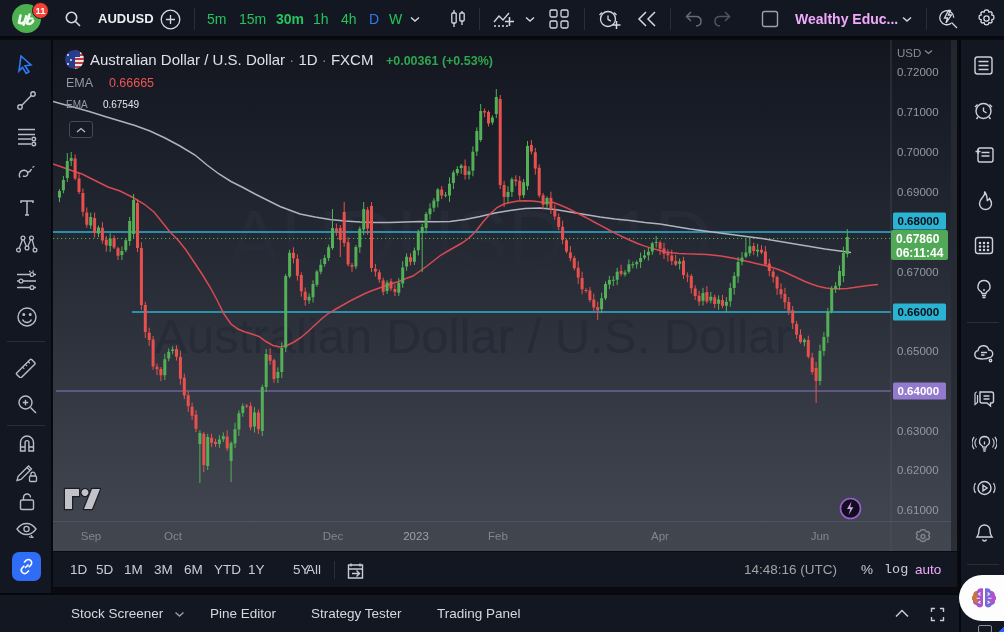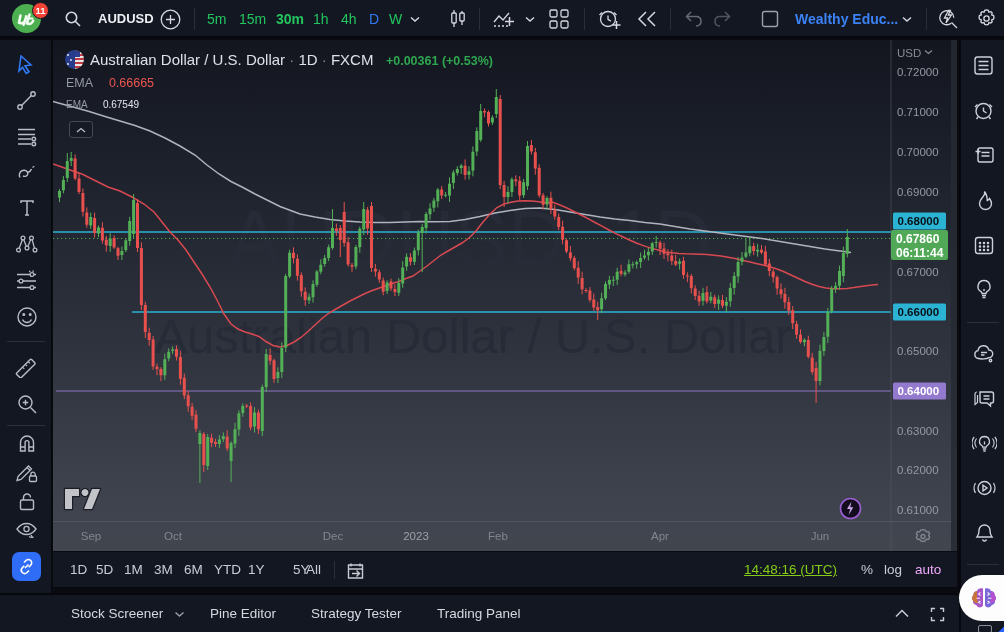--- a/index.html
+++ b/index.html
@@ -190,21 +190,21 @@
         <path d="M3 5.5h9c3 0 5 2 5 4.8 0 2.8-2 4.7-5 4.7"></path>
       </svg>
     <svg class="abs" style="left:712px;top:11px" width="20" height="16" viewBox="0 0 20 16" fill="none" stroke="#50545f" stroke-width="1.5">
         <path d="M13 1l4.5 4.5L13 10"></path>
         <path d="M17 5.5H8c-3 0-5 2-5 4.8 0 2.8 2 4.7 5 4.7"></path>
       </svg>
 
     <svg class="abs" style="left:761px;top:10px" width="18" height="18" viewBox="0 0 18 18" fill="none" stroke="#9ba0ab" stroke-width="1.4">
         <rect x="1.5" y="1.5" width="15" height="15" rx="2"></rect>
       </svg>
-    <div class="tbtxt" style="left:795px;font-weight:bold;color:#3b82f6;">Wealthy Educ...</div>
+    <div class="tbtxt" style="left:795px;font-weight:bold;color:#f0abfc;">Wealthy Educ...</div>
     <svg class="abs" style="left:901px;top:15px" width="12" height="8" viewBox="0 0 12 8" fill="none" stroke="#d6d8e0" stroke-width="1.4">
         <path d="M2 2.5l4 3.5 4-3.5"></path>
       </svg>
     <div class="tbsep" style="left:926px;"></div>
 
     <svg class="abs" style="left:937px;top:8px" width="22" height="22" viewBox="0 0 22 22" fill="none" stroke="#d6d8e0" stroke-width="1.3">
         <path d="M16.8 9.7a7 7 0 1 0-2.6 5.5"></path>
         <path d="M14.5 14.5L20 20"></path>
         <path d="M11.5 2.5L7.5 10h3l-1.5 5 5.5-8h-3.2l2-4.5z"></path>
       </svg>
@@ -404,23 +404,23 @@
     <div class="btn1" style="left:131px;">6M</div>
     <div class="btn1" style="left:161px;">YTD</div>
     <div class="btn1" style="left:195px;">1Y</div>
     <div class="btn1" style="left:224px;margin-left:16px;">5Y</div>
     <div class="btn1" style="left:253px;">All</div>
     <div class="abs" style="left:281px;top:9px;width:1px;height:18px;background:#2a2e39;"></div>
     <svg class="abs" style="left:293px;top:9px" width="19" height="19" viewBox="0 0 19 19" fill="none" stroke="#c9ccd4" stroke-width="1.4">
         <path d="M5 2.5v3M14 2.5v3M2.5 4h14v13h-14z M2.5 4v4h14V4" fill="none"></path>
         <path d="M6 12.5h7M10.5 9.5l3 3-3 3"></path>
       </svg>
-    <div class="btn1" style="left:691px;color:#84cc16;text-decoration:underline;">14:48:16 (UTC)</div>
+    <div class="btn1" style="left:691px;color:#a3a3a3;">14:48:16 (UTC)</div>
     <div class="btn1" style="left:808px;color:#c9ccd4;">%</div>
-    <div class="btn1" style="left:831px;color:#c9ccd4;">log</div>
+    <div class="btn1" style="left:831px;color:#c9ccd4;font-family:Liberation Mono, monospace;">log</div>
     <div class="btn1" style="left:862px;color:#f0abfc;">auto</div>
   </div>
   <div id="screener">
     <div class="scrtxt" style="left:71px;">Stock Screener</div>
     <svg class="abs" style="left:174px;top:16px" width="11" height="7" viewBox="0 0 11 7" fill="none" stroke="#9a9ea8" stroke-width="1.4">
         <path d="M1.5 1.5l4 3.5 4-3.5"></path>
       </svg>
     <div class="scrtxt" style="left:210px;">Pine Editor</div>
     <div class="scrtxt" style="left:311px;">Strategy Tester</div>
     <div class="scrtxt" style="left:437px;">Trading Panel</div>

